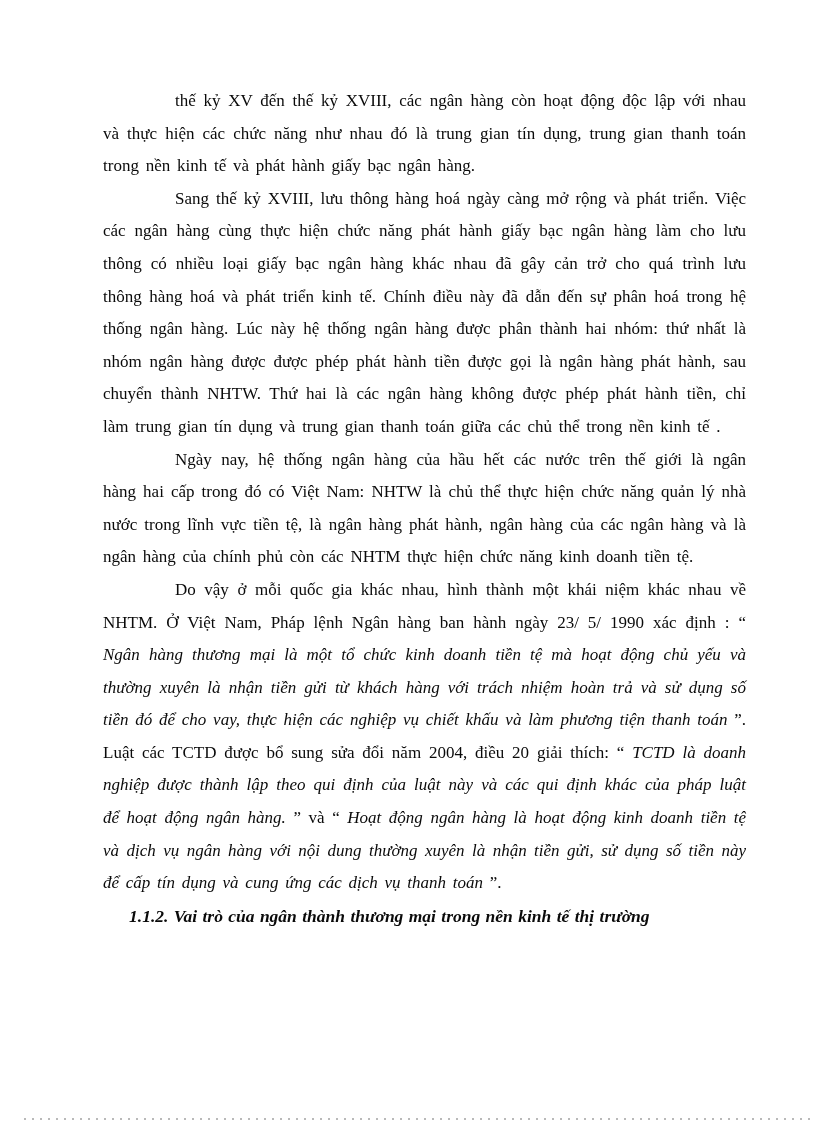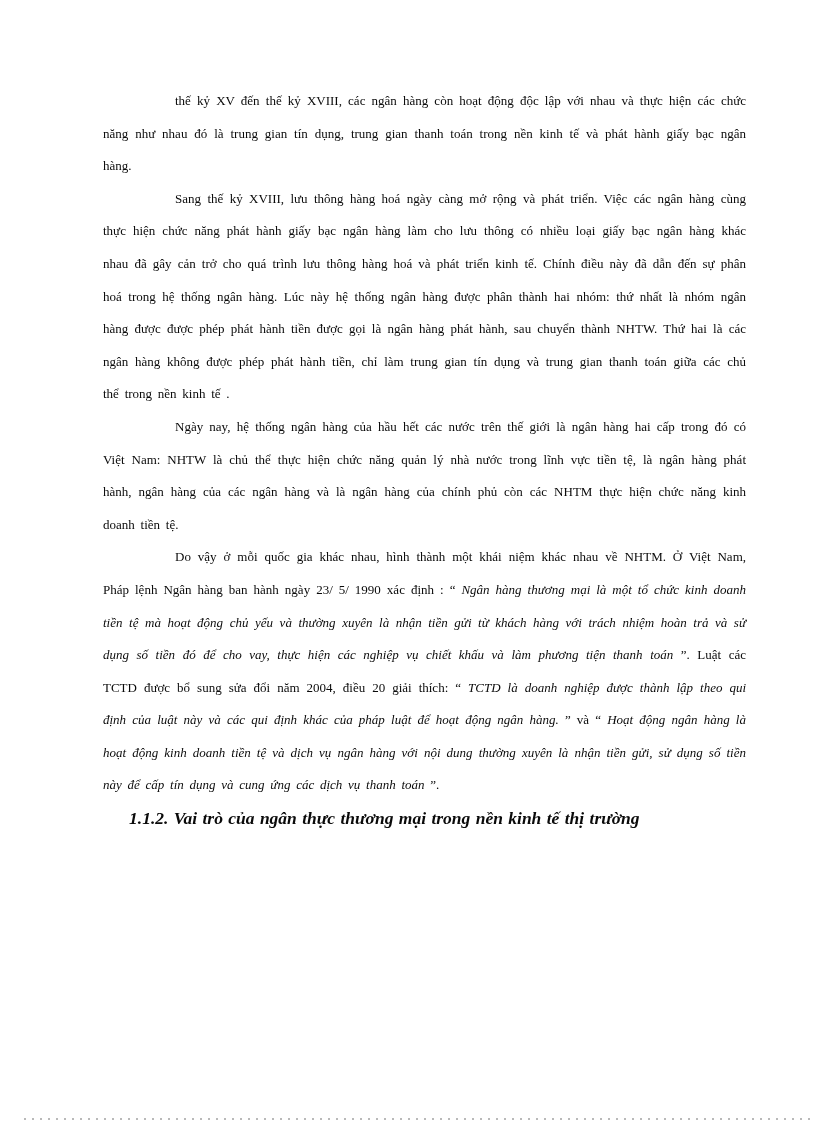--- a/index.html
+++ b/index.html
@@ -17,21 +17,21 @@
   }
   .page-content {
     position: absolute;
     left: 103px;
     top: 85px;
     width: 643px;
   }
   p.body {
     margin: 0;
     padding: 0;
-    font-size: 13px;
+    font-size: 17px;
     line-height: 32.6px;
     text-align: justify;
     text-indent: 72px;
     word-spacing: 2.5px;
     color: #0a0a0a;
   }
   p.heading {
     margin: 0;
     padding: 0 0 0 26px;
     font-size: 17.5px;
@@ -61,16 +61,16 @@
   }
 </style>
 </head>
 <body>
 
 <main class="page-content">
     <p class="body"><span class="seg-normal">thế kỷ XV đến thế kỷ XVIII, các ngân hàng còn hoạt động độc lập với nhau và thực hiện các chức năng như nhau đó là trung gian tín dụng, trung gian thanh toán trong nền kinh tế và phát hành giấy bạc ngân hàng.</span></p>
     <p class="body"><span class="seg-normal">Sang thế kỷ XVIII, lưu thông hàng hoá ngày càng mở rộng và phát triển. Việc các ngân hàng cùng thực hiện chức năng phát hành giấy bạc ngân hàng làm cho lưu thông có nhiều loại giấy bạc ngân hàng khác nhau đã gây cản trở cho quá trình lưu thông hàng hoá và phát triển kinh tế. Chính điều này đã dẫn đến sự phân hoá trong hệ thống ngân hàng. Lúc này hệ thống ngân hàng được phân thành hai nhóm: thứ nhất là nhóm ngân hàng được được phép phát hành tiền được gọi là ngân hàng phát hành, sau chuyển thành NHTW. Thứ hai là các ngân hàng không được phép phát hành tiền, chỉ làm trung gian tín dụng và trung gian thanh toán giữa các chủ thể trong nền kinh tế .</span></p>
     <p class="body"><span class="seg-normal">Ngày nay, hệ thống ngân hàng của hầu hết các nước trên thế giới là ngân hàng hai cấp trong đó có Việt Nam: NHTW là chủ thể thực hiện chức năng quản lý nhà nước trong lĩnh vực tiền tệ, là ngân hàng phát hành, ngân hàng của các ngân hàng và là ngân hàng của chính phủ còn các NHTM thực hiện chức năng kinh doanh tiền tệ.</span></p>
     <p class="body"><span class="seg-normal">Do vậy ở mỗi quốc gia khác nhau, hình thành một khái niệm khác nhau về NHTM. Ở Việt Nam, Pháp lệnh Ngân hàng ban hành ngày 23/ 5/ 1990 xác </span><span class="seg-bold">định</span><span class="seg-normal"> : “ </span><span class="seg-italic">Ngân hàng thương mại là một tổ chức kinh doanh tiền tệ mà hoạt động chủ yếu và thường xuyên là nhận tiền gửi từ khách hàng với trách nhiệm hoàn trả và sử dụng số tiền đó để cho vay, thực hiện các nghiệp vụ chiết khấu và làm phương tiện thanh toán </span><span class="seg-normal">”. </span><span class="seg-bold">Luật</span><span class="seg-normal"> các TCTD được bổ sung sửa đổi năm 2004, điều 20 giải thích: “ </span><span class="seg-italic">TCTD là doanh nghiệp được thành lập theo qui định của luật này và các qui định khác của pháp luật để hoạt động ngân hàng. </span><span class="seg-normal">” </span><span class="seg-bold">và</span><span class="seg-normal"> “ </span><span class="seg-italic">Hoạt động ngân hàng là hoạt động kinh doanh tiền tệ và dịch vụ ngân hàng với nội dung thường xuyên là nhận tiền gửi, sử dụng số tiền này để cấp tín dụng và cung ứng các dịch vụ thanh toán </span><span class="seg-normal">”.</span></p>
-    <p class="heading"><span class="seg-bold-italic">1.1.2. Vai trò của ngân thực thương mại trong nền kinh tế thị trường</span></p>
+    <p class="heading"><span class="seg-bold-italic">1.1.2. Vai trò của ngân thành thương mại trong nền kinh tế thị trường</span></p>
   </main>
 
 <div class="footer-dotted-line"></div>
 
 </body></html>

